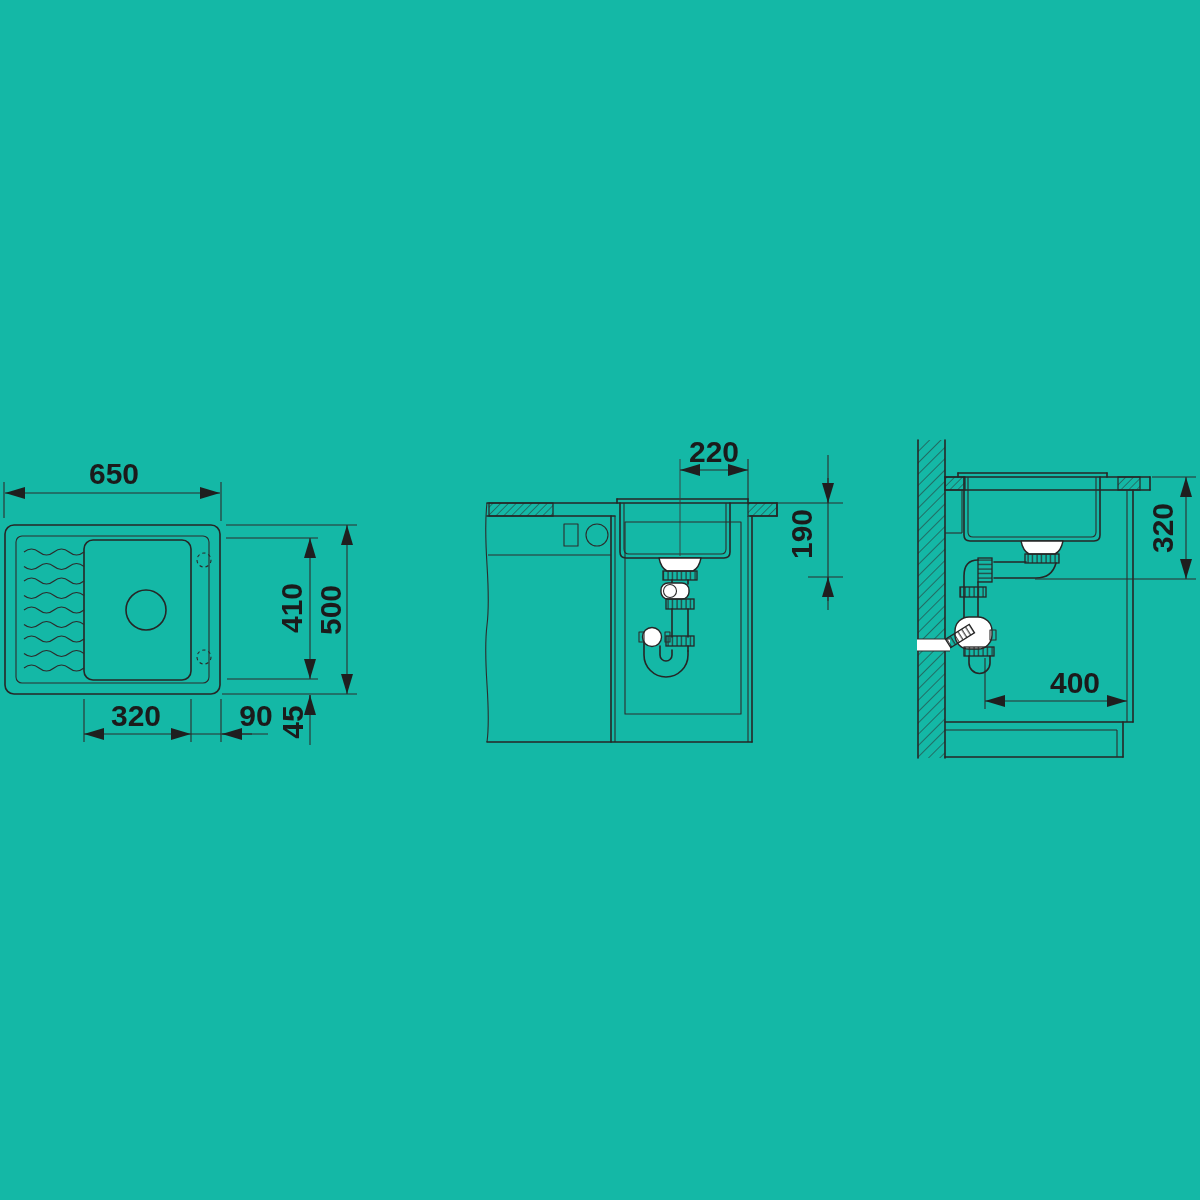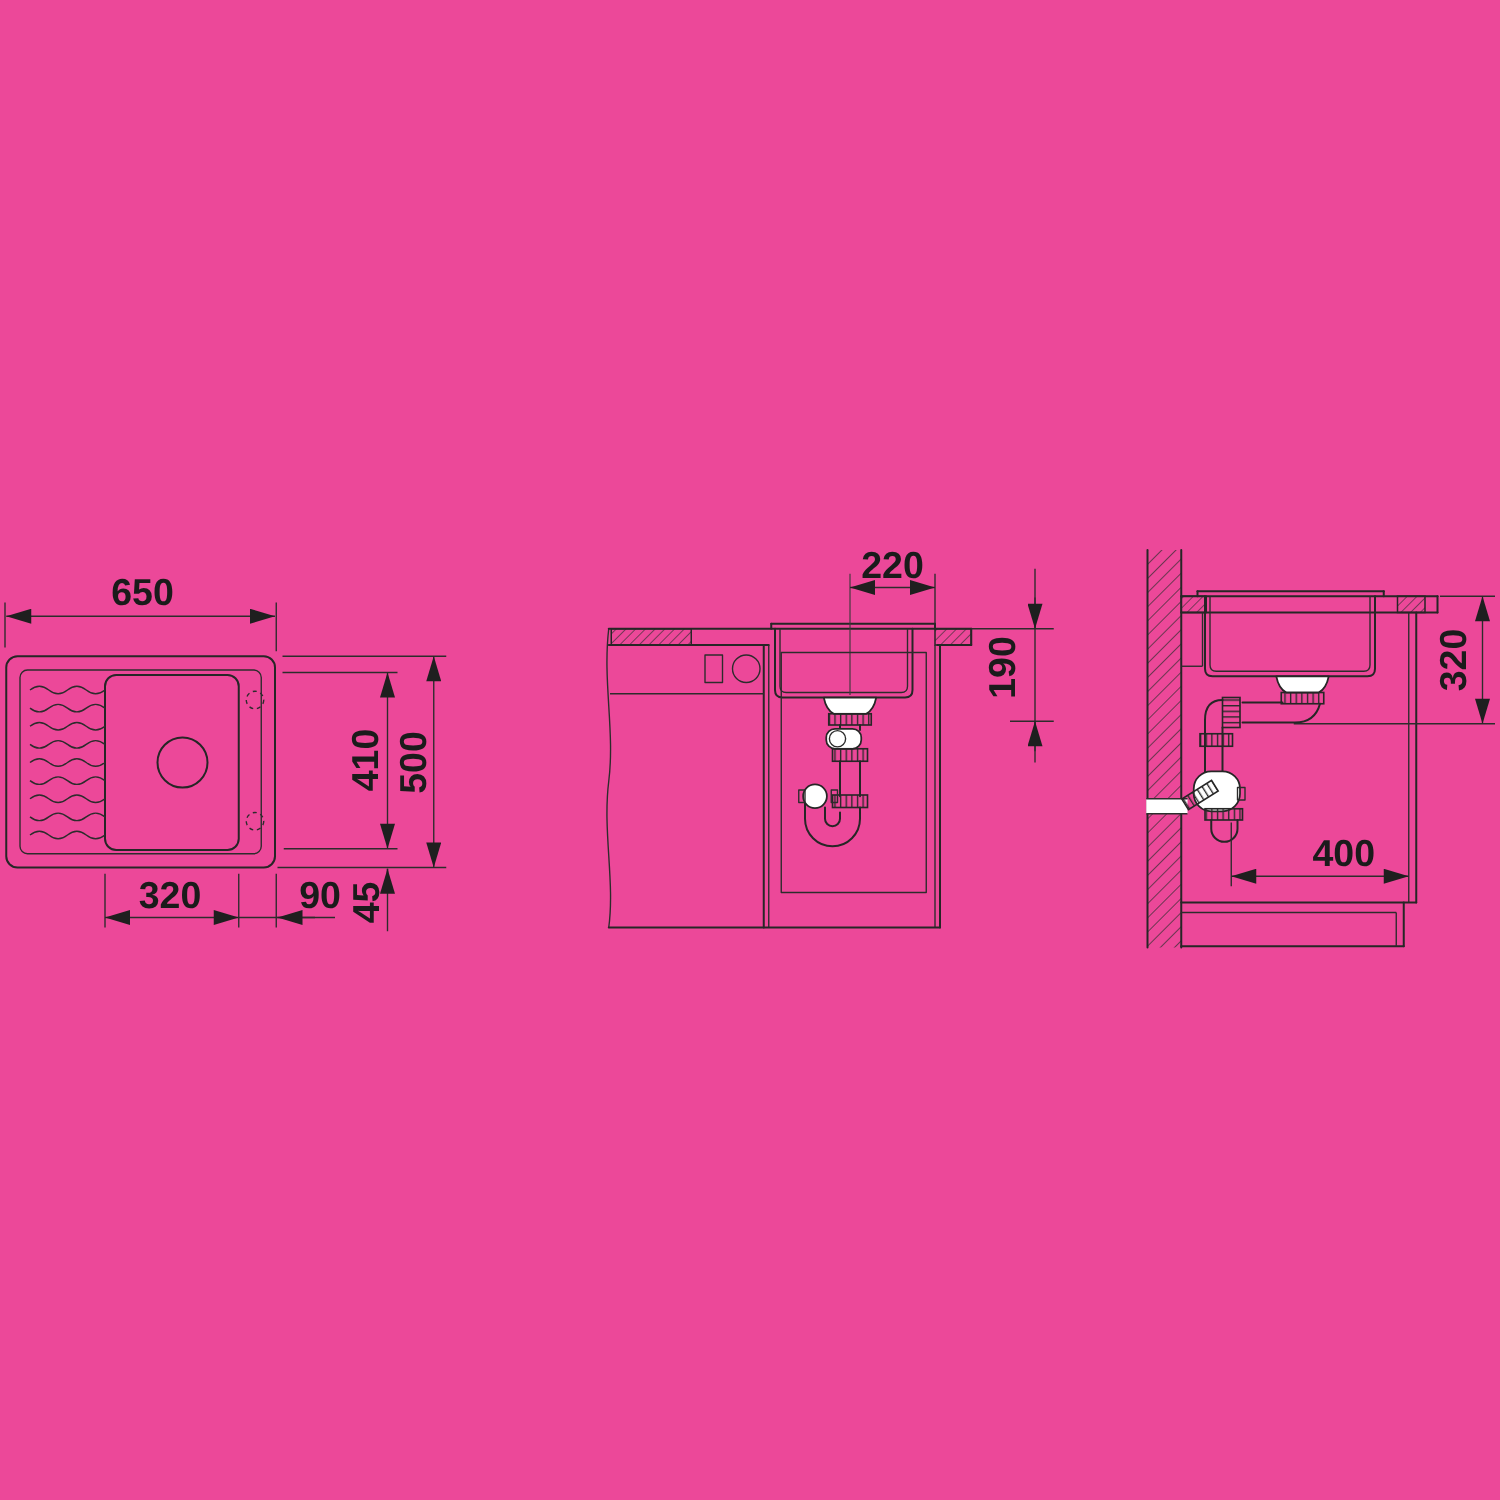--- a/index.html
+++ b/index.html
@@ -1,16 +1,16 @@
 <!DOCTYPE html>
 <html><head>
 <meta charset="utf-8">
 <style>
   html,body{margin:0;padding:0;background:#ffffff;}
-  .canvas{width:1200px;height:1200px;position:relative;background:#ec4899;}
+  .canvas{width:1200px;height:1200px;position:relative;background:#14b8a6;}
   svg{display:block;}
   .obj{fill:none;stroke:#262626;stroke-width:1.6;stroke-linejoin:round;stroke-linecap:round;}
   .thin{fill:none;stroke:#2c2c2c;stroke-width:1.1;stroke-linejoin:round;}
   .dim{fill:none;stroke:#2c2c2c;stroke-width:1.1;}
   .cl{fill:none;stroke:#3a3a3a;stroke-width:0.9;}
   .white{fill:#ffffff;stroke:none;}
   .fitting{fill:#ffffff;stroke:#262626;stroke-width:1.4;stroke-linejoin:round;}
   .dimtxt{font-family:"Liberation Sans","DejaVu Sans",sans-serif;font-weight:bold;font-size:30px;fill:#1b1b1b;text-anchor:middle;}
   .dash{stroke-dasharray:3.2 3;}
 </style>

